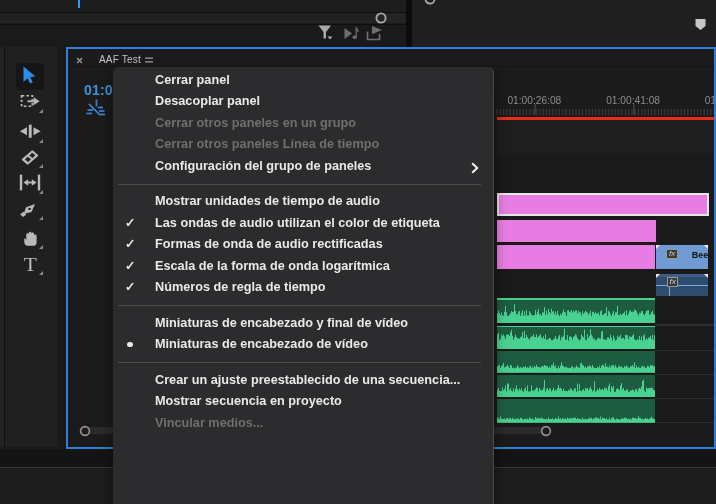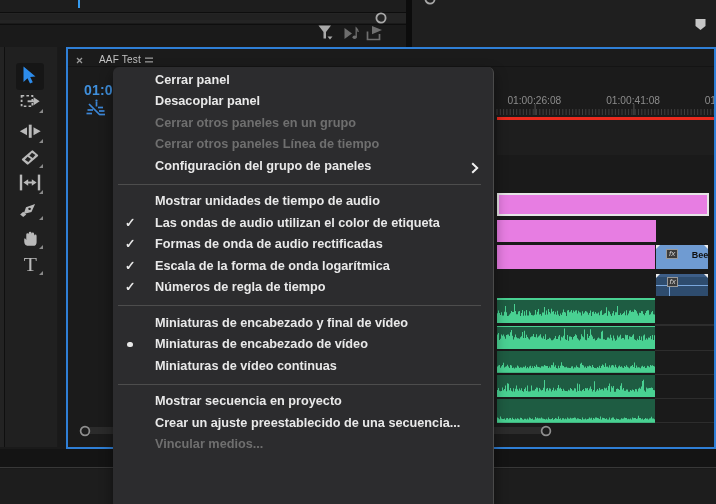--- a/index.html
+++ b/index.html
@@ -291,17 +291,16 @@
       </svg>Configuración del grupo de paneles</div>
 <div class="sep"></div>
 <div class="mi">Mostrar unidades de tiempo de audio</div>
 <div class="mi"><span class="chk">✓</span>Las ondas de audio utilizan el color de etiqueta</div>
 <div class="mi"><span class="chk">✓</span>Formas de onda de audio rectificadas</div>
 <div class="mi"><span class="chk">✓</span>Escala de la forma de onda logarítmica</div>
 <div class="mi"><span class="chk">✓</span>Números de regla de tiempo</div>
 <div class="sep"></div>
 <div class="mi">Miniaturas de encabezado y final de vídeo</div>
 <div class="mi"><span class="rad"></span>Miniaturas de encabezado de vídeo</div>
-<div class="mi">Miniaturas de vídeo continuas</div>
 <div class="sep"></div>
+<div class="mi">Crear un ajuste preestablecido de una secuencia...</div>
 <div class="mi">Mostrar secuencia en proyecto</div>
-<div class="mi">Crear un ajuste preestablecido de una secuencia...</div>
 <div class="mi dis">Vincular medios...</div>
 </div>
 </body></html>

